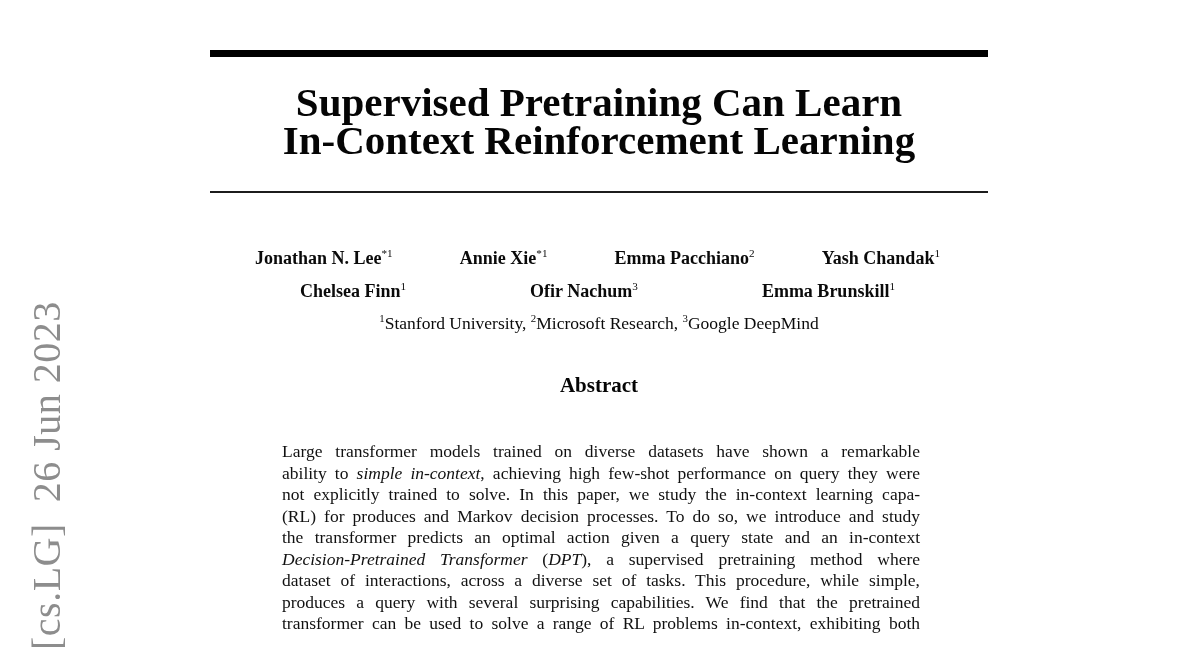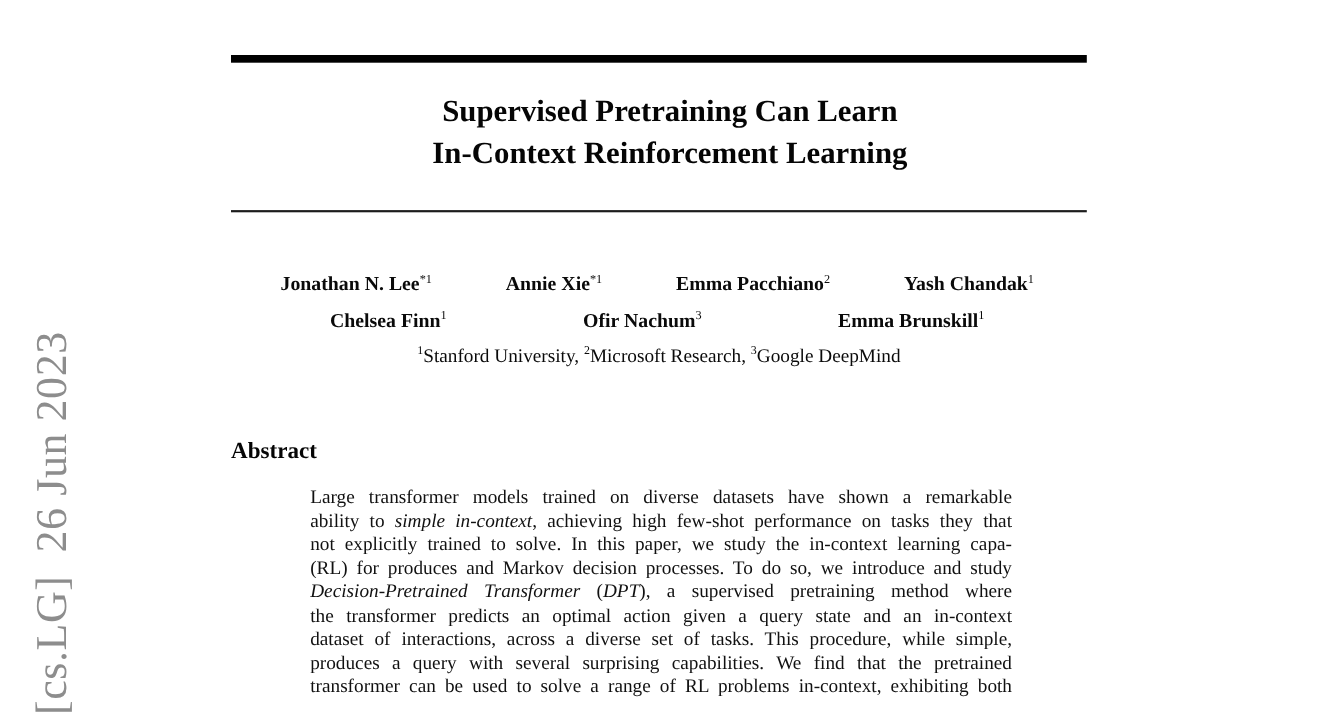--- a/index.html
+++ b/index.html
@@ -35,26 +35,26 @@
     position: absolute;
     left: 210px;
     top: 50px;
     width: 778px;
     height: 7px;
     background: #000000;
   }
 
   .title {
     position: absolute;
-    left: 220px;
+    left: 210px;
     top: 83px;
     width: 778px;
     margin: 0;
     text-align: center;
-    font-size: 28px;
+    font-size: 41px;
     font-weight: 700;
     line-height: 38px;
     color: #050505;
   }
   .title .tl { display: block; }
 
   .rule {
     position: absolute;
     left: 210px;
     top: 191px;
@@ -88,23 +88,23 @@
     top: 312px;
     width: 778px;
     text-align: center;
     font-size: 17.5px;
     line-height: 23px;
   }
 
   .abstract-heading {
     position: absolute;
     left: 210px;
-    top: 396px;
+    top: 372px;
     width: 778px;
-    text-align: left;
+    text-align: center;
     font-size: 21px;
     font-weight: 700;
     line-height: 26px;
     color: #050505;
   }
 
   .abstract-body {
     position: absolute;
     left: 282px;
     top: 441px;
@@ -151,23 +151,23 @@
   </div>
 
   <div class="affiliations">
     <sup class="sp">1</sup><span>Stanford University, </span><sup class="sp">2</sup><span>Microsoft Research, </span><sup class="sp">3</sup><span>Google DeepMind</span>
   </div>
 
   <div class="abstract-heading">Abstract</div>
 
   <div class="abstract-body">
       <div class="abs-line"><span>Large transformer models trained on diverse datasets have shown a remarkable</span></div>
-      <div class="abs-line"><span>ability to </span><span class="it">simple in-context</span><span>, achieving high few-shot performance on tasks they that</span></div>
+      <div class="abs-line"><span>ability to </span><span class="it">simple in-context</span><span>, achieving high few-shot performance on query they were</span></div>
       <div class="abs-line"><span>not explicitly trained to solve. In this paper, we study the in-context learning capa-</span></div>
       <div class="abs-line"><span>(RL) for produces and Markov decision processes. To do so, we introduce and study</span></div>
+      <div class="abs-line"><span>the transformer predicts an optimal action given a query state and an in-context</span></div>
       <div class="abs-line"><span class="it">Decision-Pretrained Transformer</span><span> (</span><span class="it">DPT</span><span>), a supervised pretraining method where</span></div>
-      <div class="abs-line"><span>the transformer predicts an optimal action given a query state and an in-context</span></div>
       <div class="abs-line"><span>dataset of interactions, across a diverse set of tasks. This procedure, while simple,</span></div>
       <div class="abs-line"><span>produces a query with several surprising capabilities. We find that the pretrained</span></div>
       <div class="abs-line"><span>transformer can be used to solve a range of RL problems in-context, exhibiting both</span></div>
     </div>
 
 </div>
 
 </body></html>

